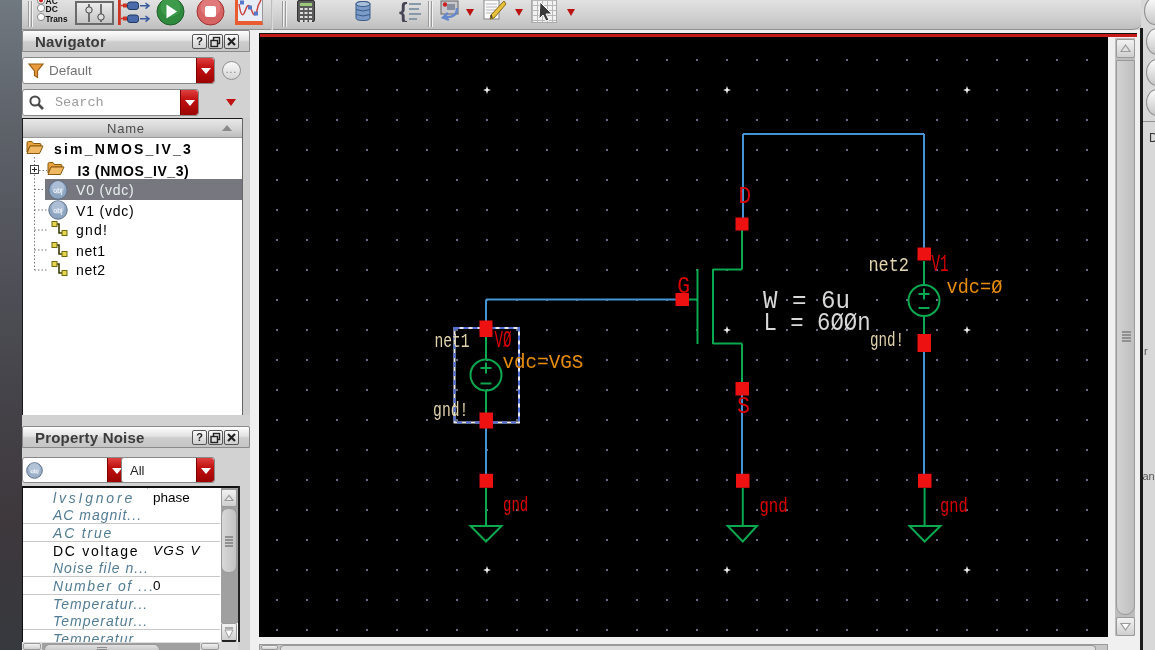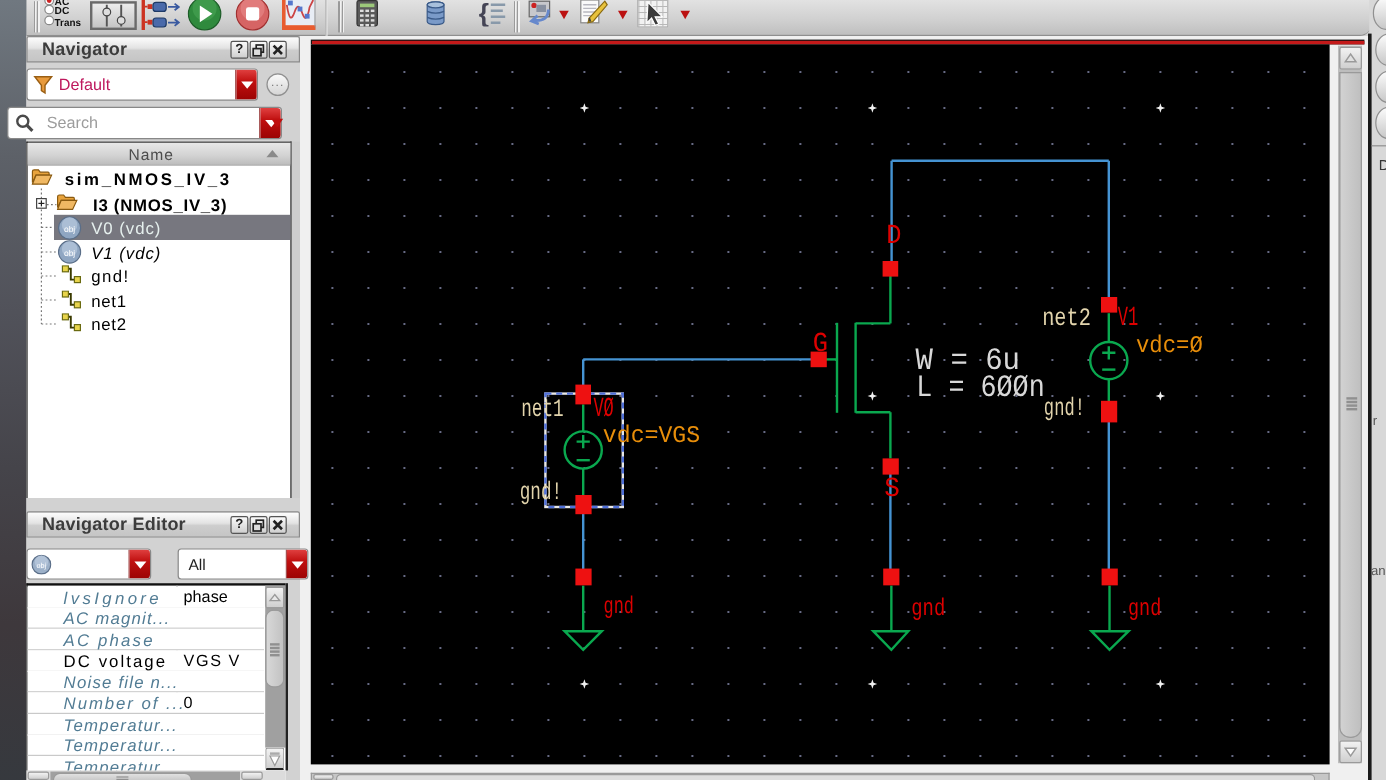--- a/index.html
+++ b/index.html
@@ -278,26 +278,26 @@
           </svg></div>
       <div class="tbtn" style="left:201px;"><svg width="13" height="13">
             <path d="M3 3 L10 10 M10 3 L3 10" stroke="#222" stroke-width="2.2"></path>
           </svg></div>
     </div>
 
     <div class="combo" style="left:22px;top:57px;width:193px;height:27px;">
       <svg class="abs" style="left:4px;top:4px;" width="18" height="18" viewBox="0 0 18 18">
           <path d="M2 2 L16 2 L10.5 9 L10.5 15.5 L7.5 13.5 L7.5 9 Z" fill="#e89a3c" stroke="#9a5f14" stroke-width="1.2"></path>
         </svg>
-      <div class="abs" style="left:26px;top:5px;font-size:13.5px;color:#be185d;">Default</div>
+      <div class="abs" style="left:26px;top:5px;font-size:13.5px;color:#737373;">Default</div>
       <div class="red"></div>
     </div>
     <div class="abs" style="left:222px;top:61px;width:19px;height:19px;border-radius:50%;background:linear-gradient(180deg,#fafafa,#d5d5d5);border:1px solid #909090;color:#777;font-size:10px;text-align:center;line-height:15px;letter-spacing:1px;">...</div>
 
-    <div class="combo" style="left:6px;top:89px;width:229px;height:27px;">
+    <div class="combo" style="left:22px;top:89px;width:177px;height:27px;font-family:Liberation Mono, monospace;">
       <svg class="abs" style="left:5px;top:4px;" width="18" height="18" viewBox="0 0 18 18">
           <circle cx="7" cy="7" r="4.6" fill="none" stroke="#4a4a4a" stroke-width="2"></circle>
           <path d="M10.5 10.5 L15 15" stroke="#4a4a4a" stroke-width="2.6"></path>
         </svg>
       <div class="abs" style="left:32px;top:5px;font-size:13.5px;color:#9c9c9c;">Search</div>
       <div class="red"></div>
     </div>
     <div class="abs" style="left:226px;top:99px;width:0;height:0;border-left:5.5px solid transparent;border-right:5.5px solid transparent;border-top:7px solid #c01010;"></div>
 
     <div class="abs" style="left:22px;top:117.5px;width:221px;height:297px;background:#fff;border:1px solid #1a1a1a;border-bottom:none;"></div>
@@ -316,21 +316,21 @@
     <div class="abs" style="left:45px;top:179px;width:197px;height:20.5px;background:#77777f;"></div>
     <div class="trow" style="top:138px;">
         <span class="lbl" style="left:31px;font-weight:bold;letter-spacing:2.2px;">sim_NMOS_IV_3</span>
       </div>
     <div class="trow" style="top:159.5px;">
         <span class="lbl" style="left:54.5px;font-weight:bold;letter-spacing:0.6px;">I3 (NMOS_IV_3)</span>
       </div>
     <div class="trow" style="top:179px;">
         <span class="lbl" style="left:53px;color:#e6f0ee;letter-spacing:0.8px;">V0 (vdc)</span>
       </div>
-    <div class="trow" style="top:199.5px;font-style:italic;">
+    <div class="trow" style="top:199.5px;">
         <span class="lbl" style="left:53px;letter-spacing:0.8px;">V1 (vdc)</span>
       </div>
     <div class="trow" style="top:219px;">
         <span class="lbl" style="left:53px;letter-spacing:1.2px;">gnd!</span>
       </div>
     <div class="trow" style="top:239.5px;">
         <span class="lbl" style="left:53px;letter-spacing:0.6px;">net1</span>
       </div>
     <div class="trow" style="top:259px;">
         <span class="lbl" style="left:53px;letter-spacing:0.6px;">net2</span>
@@ -377,61 +377,61 @@
       <svg class="abs" style="left:51px;top:261px;" width="17" height="16" viewBox="0 0 17 16">
         <path d="M4 3 L8 3 L8 12 L13 12" fill="none" stroke="#3a3a00" stroke-width="1.6"></path>
         <rect x="1" y="0.5" width="5" height="5" fill="#e8d44c" stroke="#6a6a10" stroke-width="1"></rect>
         <rect x="11" y="9.5" width="5" height="5" fill="#e8d44c" stroke="#6a6a10" stroke-width="1"></rect>
       </svg>
     </div>
   </div>
   <div class="abs" id="proppanel">
     <div class="abs" style="left:22px;top:415px;width:228px;height:235px;background:#d2d2d2;"></div>
     <div class="abs ptitle" style="top:426px;">
-      <div class="txt">Navigator Editor</div>
+      <div class="txt">Property Noise</div>
       <div class="tbtn" style="left:169px;">?</div>
       <div class="tbtn" style="left:185px;"><svg width="13" height="13">
             <rect x="4.5" y="2.5" width="6" height="6" fill="none" stroke="#222" stroke-width="1.4"></rect>
             <rect x="2" y="5.5" width="6.5" height="6" fill="#ddd" stroke="#222" stroke-width="1.4"></rect>
           </svg></div>
       <div class="tbtn" style="left:201px;"><svg width="13" height="13">
             <path d="M3 3 L10 10 M10 3 L3 10" stroke="#222" stroke-width="2.2"></path>
           </svg></div>
     </div>
 
     <div class="combo" style="left:22px;top:457px;width:104px;height:26px;">
       <svg class="abs" style="left:3px;top:4px;" width="17" height="17" viewBox="0 0 17 17">
         <circle cx="8.5" cy="8.5" r="7.8" fill="#9cb0c8" stroke="#5a6e88" stroke-width="1"></circle>
         <circle cx="8.5" cy="6.5" r="5.5" fill="#b8c8dc" opacity="0.8"></circle>
         <text x="8.5" y="11" font-size="6" fill="#fff" text-anchor="middle" font-family="Liberation Sans">obj</text>
       </svg>
       <div class="abs" style="left:24px;top:5px;font-size:13px;color:#701a75;margin-top:40px;">instance</div>
       <div class="red"></div>
     </div>
-    <div class="combo" style="left:148px;top:457px;width:109px;height:26px;">
+    <div class="combo" style="left:121px;top:457px;width:94px;height:26px;">
       <div class="abs" style="left:8px;top:5px;font-size:13px;color:#222;">All</div>
       <div class="red"></div>
     </div>
 
     <div class="abs" style="left:22px;top:486px;width:216px;height:164px;background:#fff;border-top:2px solid #111;border-left:1px solid #111;"></div>
     <div class="abs" style="left:147px;top:488px;width:1px;height:144px;background:#bbb;"></div>
     <div class="abs" id="proprows">
       <div class="prow" style="top:488.5px;text-align:right;">
           <span class="pname" style="letter-spacing:2.8px;">lvsIgnore</span>
           <span class="pval">phase</span>
         </div>
       <div class="prow" style="top:506.2px;padding-left:26px;">
           <span class="pname">AC magnit...</span>
         </div>
       <div class="prow" style="top:523.9px;">
-          <span class="pname" style="letter-spacing:1.8px;">AC phase</span>
+          <span class="pname" style="letter-spacing:1.8px;">AC true</span>
         </div>
       <div class="prow" style="top:541.6px;">
           <span class="pname" style="font-style:normal;color:#000;letter-spacing:1.7px;">DC voltage</span>
-          <span class="pval" style="letter-spacing:1.3px;">VGS V</span>
+          <span class="pval" style="letter-spacing:1.3px;font-style:italic;">VGS V</span>
         </div>
       <div class="prow" style="top:559.3px;">
           <span class="pname">Noise file n...</span>
         </div>
       <div class="prow" style="top:577px;">
           <span class="pname" style="letter-spacing:1.6px;">Number of ...</span>
           <span class="pval">0</span>
         </div>
       <div class="prow" style="top:594.7px;">
           <span class="pname">Temperatur...</span>

